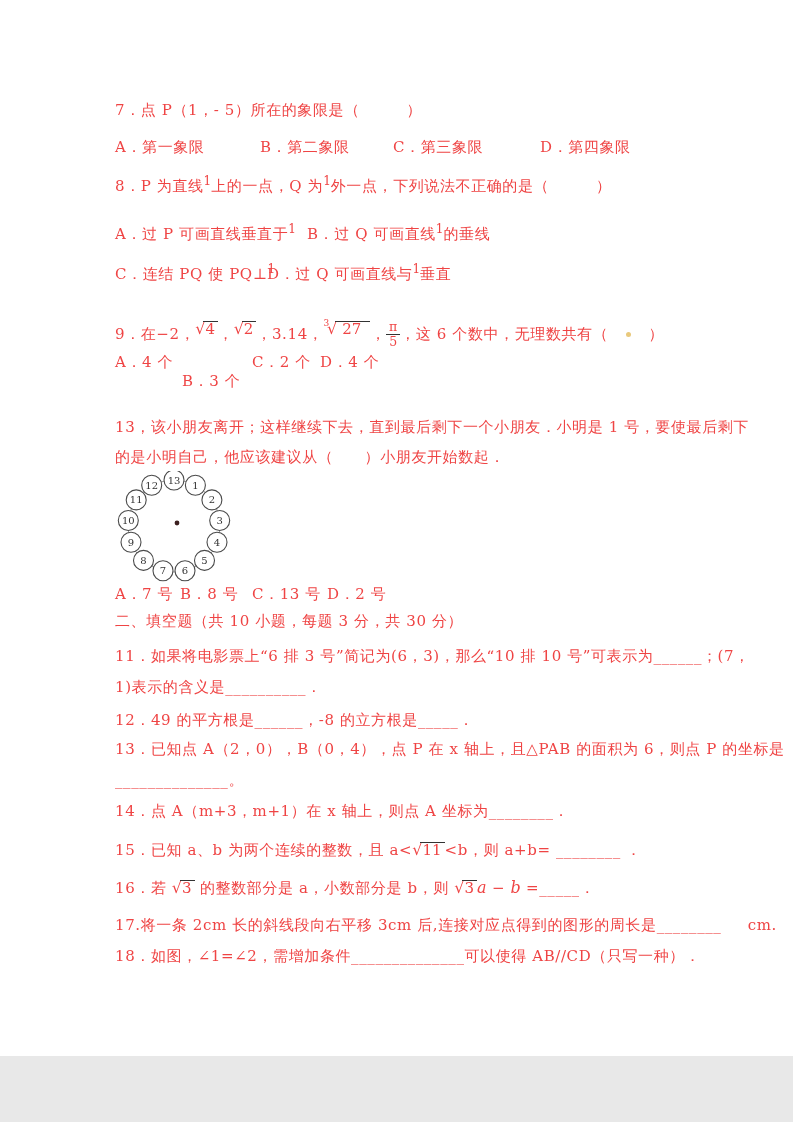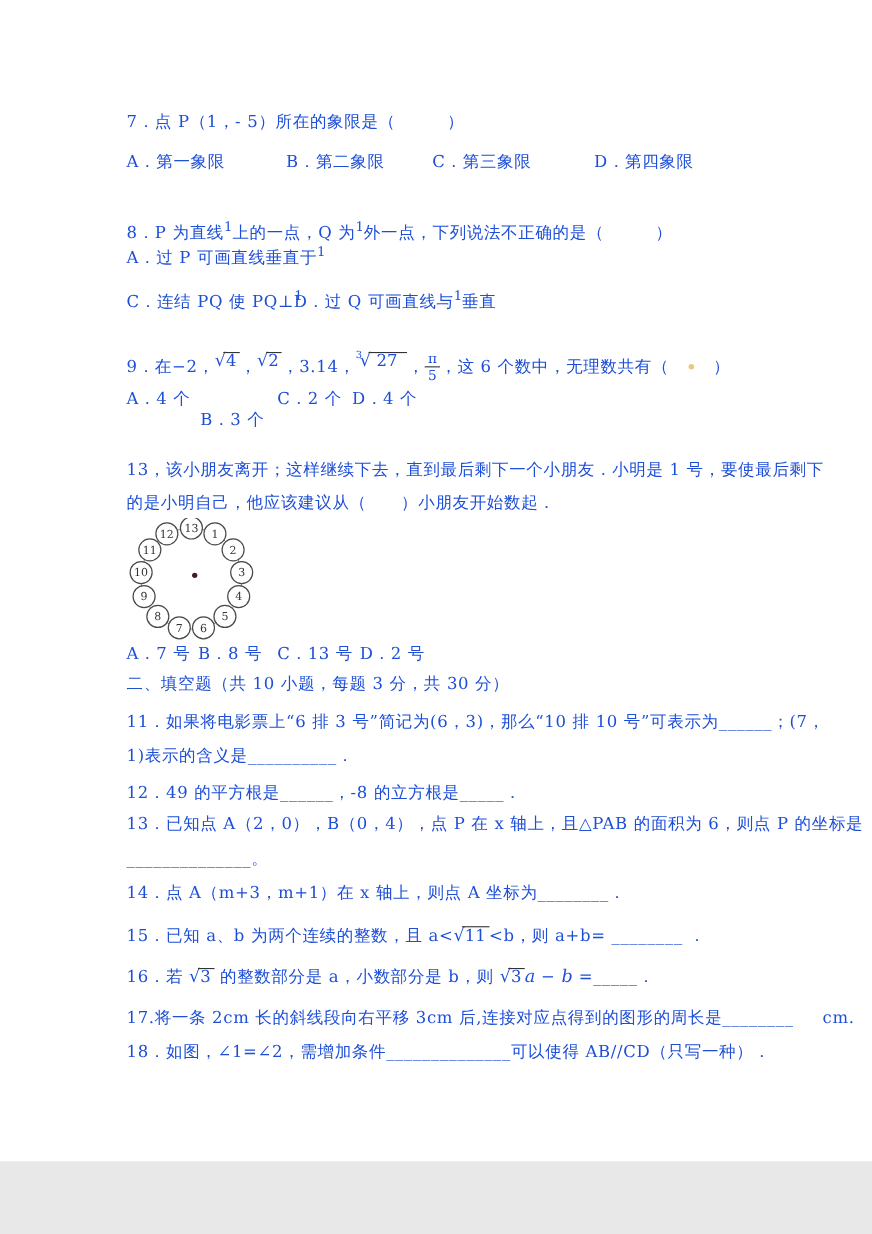--- a/index.html
+++ b/index.html
@@ -1,21 +1,21 @@
 <!DOCTYPE html>
 <html><head>
 <meta charset="utf-8">
 <style>
   html,body{margin:0;padding:0;background:#e8e8e8;}
   #page{
     position:relative;
     width:793px;height:1056px;
     background:#ffffff;
     font-family:"DejaVu Serif","Liberation Serif",serif;
-    color:#1d4ed8;
+    color:#ef4444;
     font-size:15px;
     overflow:hidden;
   }
   .line{position:absolute;left:115px;white-space:pre;letter-spacing:.6px;line-height:20px;}
   .opt{position:absolute;white-space:pre;letter-spacing:.6px;}
   .sup{font-size:12px;vertical-align:6px;letter-spacing:0;}
   
   .sqrt{display:inline-block;white-space:nowrap;letter-spacing:0;}
   .raised{vertical-align:5px;}
   .rsign{font-size:16px;}
@@ -34,22 +34,23 @@
 <body>
 
 <div id="page">
 
   <div class="line" style="top:100px">7．点 P（1，- 5）所在的象限是（　　　）</div>
   <span class="opt" style="left:115px;top:138px">A．第一象限</span>
   <span class="opt" style="left:260px;top:138px">B．第二象限</span>
   <span class="opt" style="left:393px;top:138px">C．第三象限</span>
   <span class="opt" style="left:540px;top:138px">D．第四象限</span>
 
-  <div class="line" style="top:196px"><span>8．P 为直线</span><span class="sup">1</span><span>上的一点，Q 为</span><span class="sup">1</span><span>外一点，下列说法不正确的是（　　　）</span></div>
+  <div class="line" style="top:171px"><span>8．P 为直线</span><span class="sup">1</span><span>上的一点，Q 为</span><span class="sup">1</span><span>外一点，下列说法不正确的是（　　　）</span></div>
   <span class="opt" style="left:115px;top:222px"><span>A．过 P 可画直线垂直于</span><span class="sup">1</span></span>
+  <span class="opt" style="left:307px;top:222px"><span>B．过 Q 可画直线</span><span class="sup">1</span><span>的垂线</span></span>
   <span class="opt" style="left:115px;top:262px"><span>C．连结 PQ 使 PQ⊥</span><span class="sup">1</span></span>
   <span class="opt" style="left:267px;top:262px"><span>D．过 Q 可画直线与</span><span class="sup">1</span><span>垂直</span></span>
 
   <div class="line" style="top:313px"><span>9．在−2，</span><span class="sqrt raised"><span class="rsign">√</span><span class="rad">4</span></span><span>，</span><span class="sqrt raised"><span class="rsign">√</span><span class="rad">2</span></span><span>，3.14，</span><span class="sqrt raised"><span class="idx">3</span><span class="rsign">√</span><span class="rad wide">27</span></span><span>，</span><span class="frac"><span class="num">π</span><span class="den">5</span></span><span>，这 6 个数中，无理数共有（　</span><span class="hintdot" style="background: rgb(233, 201, 124);"></span><span>　）</span></div>
   <span class="opt" style="left:115px;top:353px">A．4 个</span>
   <span class="opt" style="left:182px;top:372px">B．3 个</span>
   <span class="opt" style="left:252px;top:353px">C．2 个</span>
   <span class="opt" style="left:320px;top:353px">D．4 个</span>
 
   <div class="line" style="top:417px">13，该小朋友离开；这样继续下去，直到最后剩下一个小朋友．小明是 1 号，要使最后剩下</div>

